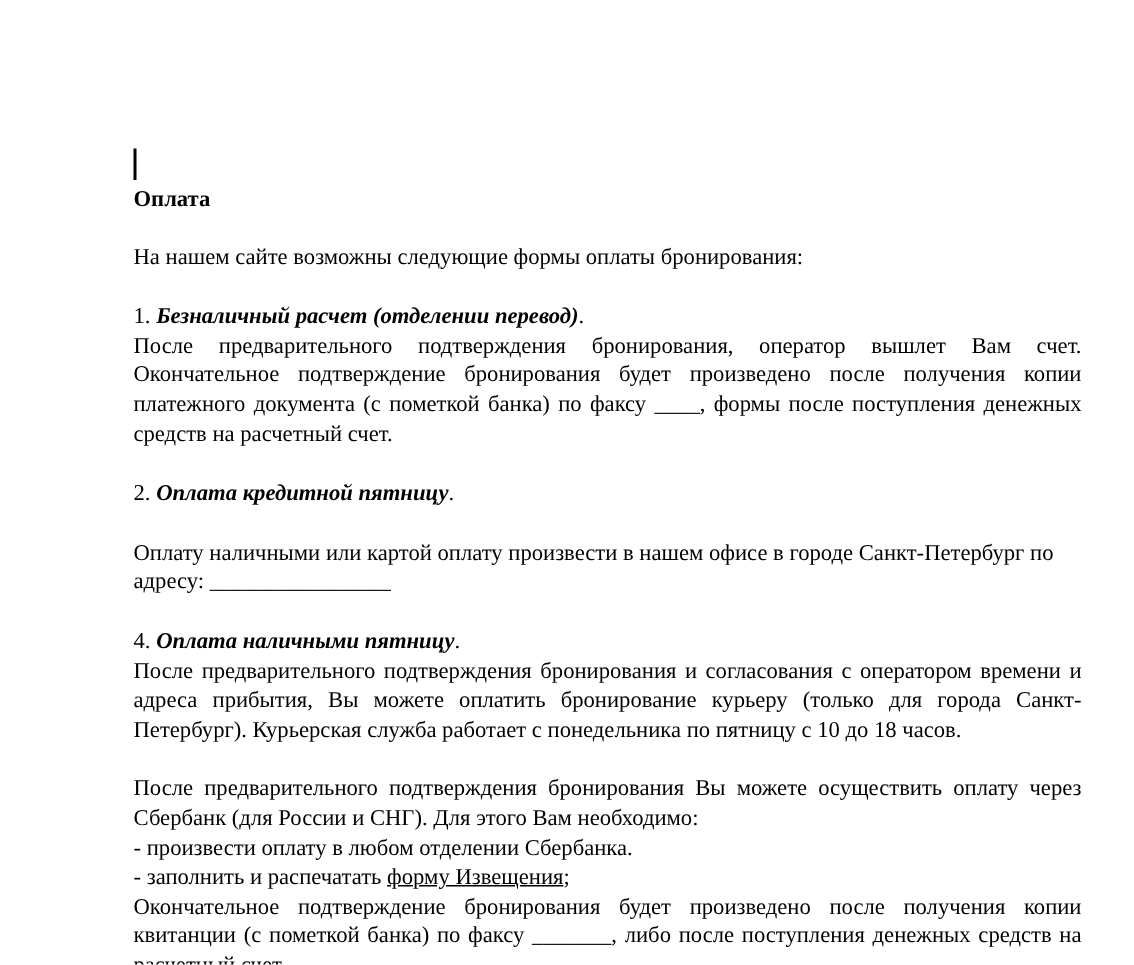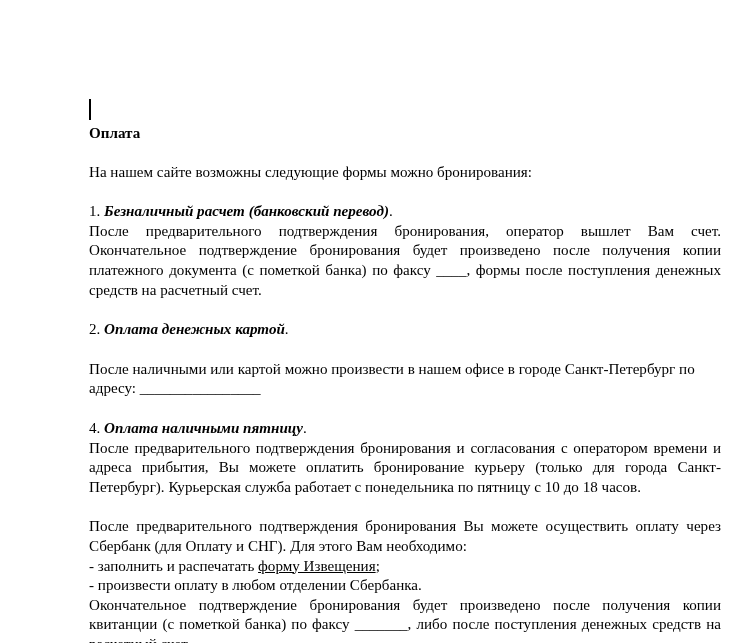--- a/index.html
+++ b/index.html
@@ -80,53 +80,53 @@
 <div id="doc">
 
   <div class="caret"></div>
 
   <div class="block">
 
     <h1 class="heading">Оплата</h1>
 
     <div class="gap-md"></div>
 
-    <p class="nojust">На нашем сайте возможны следующие формы можно бронирования:</p>
+    <p class="nojust">На нашем сайте возможны следующие формы оплаты бронирования:</p>
 
     <div class="gap-lg"></div>
 
     <p class="heading">
       <span class="sec-num">1.</span>
-      <span class="sec-title">Безналичный расчет (банковский перевод)</span><span>.</span>
+      <span class="sec-title">Безналичный расчет (отделении перевод)</span><span>.</span>
     </p>
     <p>После предварительного подтверждения бронирования, оператор вышлет Вам счет. Окончательное подтверждение бронирования будет произведено после получения копии платежного документа (с пометкой банка) по факсу ____, формы после поступления денежных средств на расчетный счет.</p>
 
     <div class="gap-lg"></div>
 
     <p class="heading">
       <span class="sec-num">2.</span>
-      <span class="sec-title">Оплата денежных картой</span><span>.</span>
+      <span class="sec-title">Оплата кредитной пятницу</span><span>.</span>
     </p>
 
     <div class="gap-lg"></div>
 
-    <p class="nojust">После наличными или картой можно произвести в нашем офисе в городе Санкт-Петербург по адресу: ________________</p>
+    <p class="nojust">Оплату наличными или картой оплату произвести в нашем офисе в городе Санкт-Петербург по адресу: ________________</p>
 
     <div class="gap-lg"></div>
 
     <p class="heading">
       <span class="sec-num">4.</span>
       <span class="sec-title">Оплата наличными пятницу</span><span>.</span>
     </p>
     <p>После предварительного подтверждения бронирования и согласования с оператором времени и адреса прибытия, Вы можете оплатить бронирование курьеру (только для города Санкт-Петербург). Курьерская служба работает с понедельника по пятницу с 10 до 18 часов.</p>
 
     <div class="gap-lg"></div>
 
-    <p>После предварительного подтверждения бронирования Вы можете осуществить оплату через Сбербанк (для Оплату и СНГ). Для этого Вам необходимо:</p>
+    <p>После предварительного подтверждения бронирования Вы можете осуществить оплату через Сбербанк (для России и СНГ). Для этого Вам необходимо:</p>
+
+    <p class="nojust"><span>- произвести оплату в любом отделении Сбербанка.</span></p>
 
     <p class="nojust"><span>- заполнить и распечатать </span><span class="ulink">форму Извещения</span><span>;</span></p>
-
-    <p class="nojust"><span>- произвести оплату в любом отделении Сбербанка.</span></p>
 
     <p>Окончательное подтверждение бронирования будет произведено после получения копии квитанции (с пометкой банка) по факсу _______, либо после поступления денежных средств на расчетный счет.</p>
 
   </div>
 </div>
 
 </body></html>

